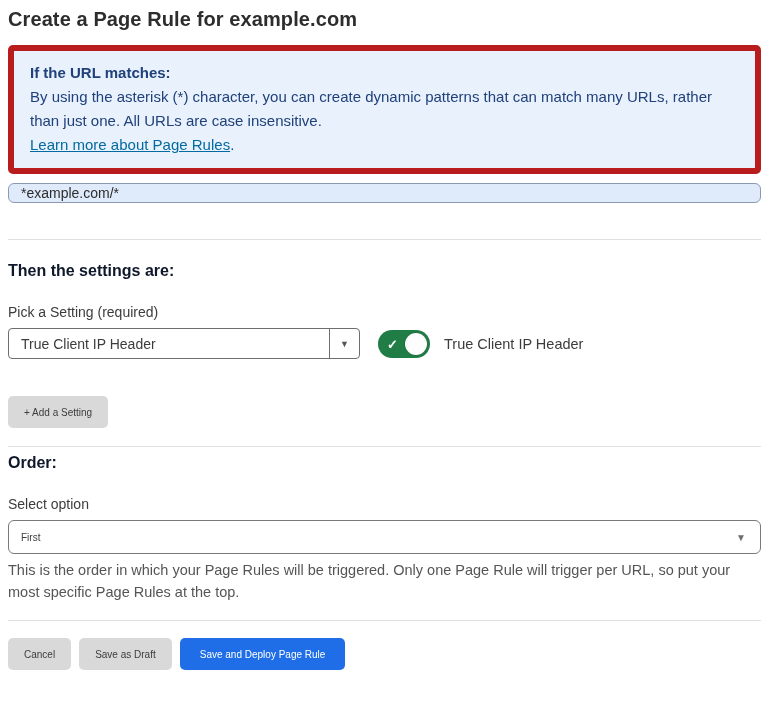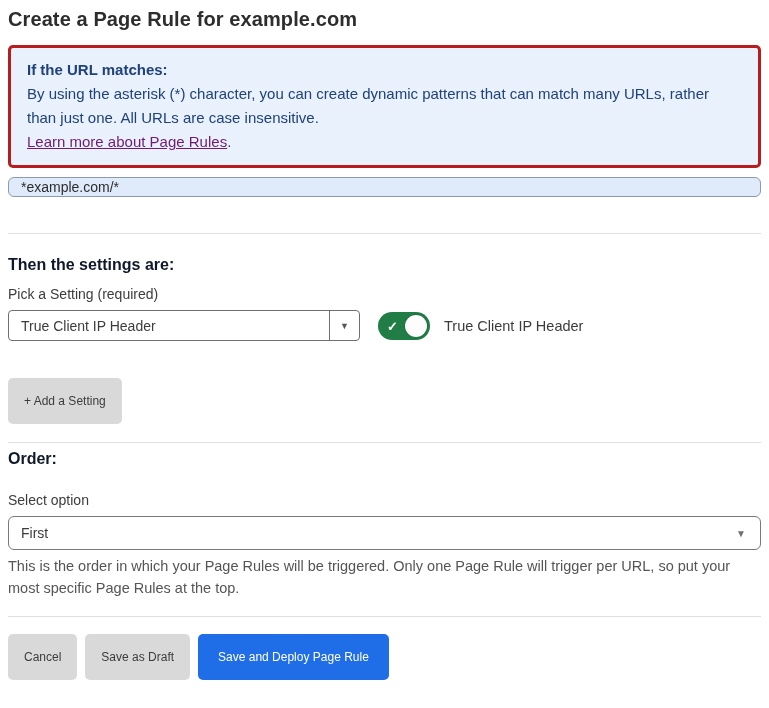--- a/index.html
+++ b/index.html
@@ -18,30 +18,30 @@
     line-height: 28px;
     font-weight: 700;
     color: #2d2d2d;
     letter-spacing: .1px;
   }
 
   
   .info-box {
     margin-top: 12px;
     background: #e9f2fc;
-    border: 3px solid #b91c1c;
+    border: 6px solid #b91c1c;
     border-radius: 5px;
     padding: 10px 16px 11px;
     color: #20417c;
     font-size: 15px;
     line-height: 24px;
   }
   .info-heading { font-weight: 700; }
   .info-link {
-    color: #701a75;
+    color: #0369a1;
     text-decoration: underline;
     cursor: pointer;
   }
 
   
   .field-label {
     margin-top: 23px;
     font-size: 14px;
     line-height: 16px;
     color: #3c3c3c;
@@ -69,21 +69,21 @@
   .divider-2 { margin-top: 18px; }
   .divider-3 { margin-top: 17px; }
 
   .section-heading {
     font-size: 16px;
     line-height: 18px;
     font-weight: 700;
     color: #0f172a;
   }
   .settings-heading { margin-top: 22px; }
-  .picker-label { margin-top: 12px; }
+  .picker-label { margin-top: 24px; }
 
   
   .setting-row {
     margin-top: 8px;
     display: flex;
     align-items: center;
   }
   .dropdown {
     width: 352px;
     height: 31px;
@@ -150,26 +150,26 @@
     margin-left: 14px;
     font-size: 14.5px;
     color: #3c3c3c;
   }
 
   
   .btn {
     display: inline-flex;
     align-items: center;
     justify-content: center;
-    height: 46px;
+    height: 32px;
     padding: 0 16px;
     border: none;
     border-radius: 5px;
     font-family: "Liberation Sans", sans-serif;
-    font-size: 12px;
+    font-size: 10px;
     cursor: pointer;
     white-space: nowrap;
   }
   .btn-gray { background: #d9d9d9; color: #3c3c3c; }
   .btn-blue { background: #1f6ee8; color: #ffffff; padding: 0 20px; }
   .add-setting-btn { margin-top: 37px; }
 
   
   .order-heading { margin-top: 7px; }
   .select-label { margin-top: 24px; }
@@ -180,21 +180,21 @@
     background: #fff;
     border: 1px solid #797979;
     border-radius: 6px;
     display: flex;
     align-items: center;
     padding: 0 14px 0 12px;
     cursor: pointer;
   }
   .select-value {
     flex: 1;
-    font-size: 14px;
+    font-size: 10px;
     color: #3c3c3c;
   }
   .select-caret { color: #6f6f6f; font-size: 10px; }
 
   .helper-text {
     margin-top: 5px;
     max-width: 748px;
     font-size: 14.5px;
     line-height: 22px;
     color: #555;

